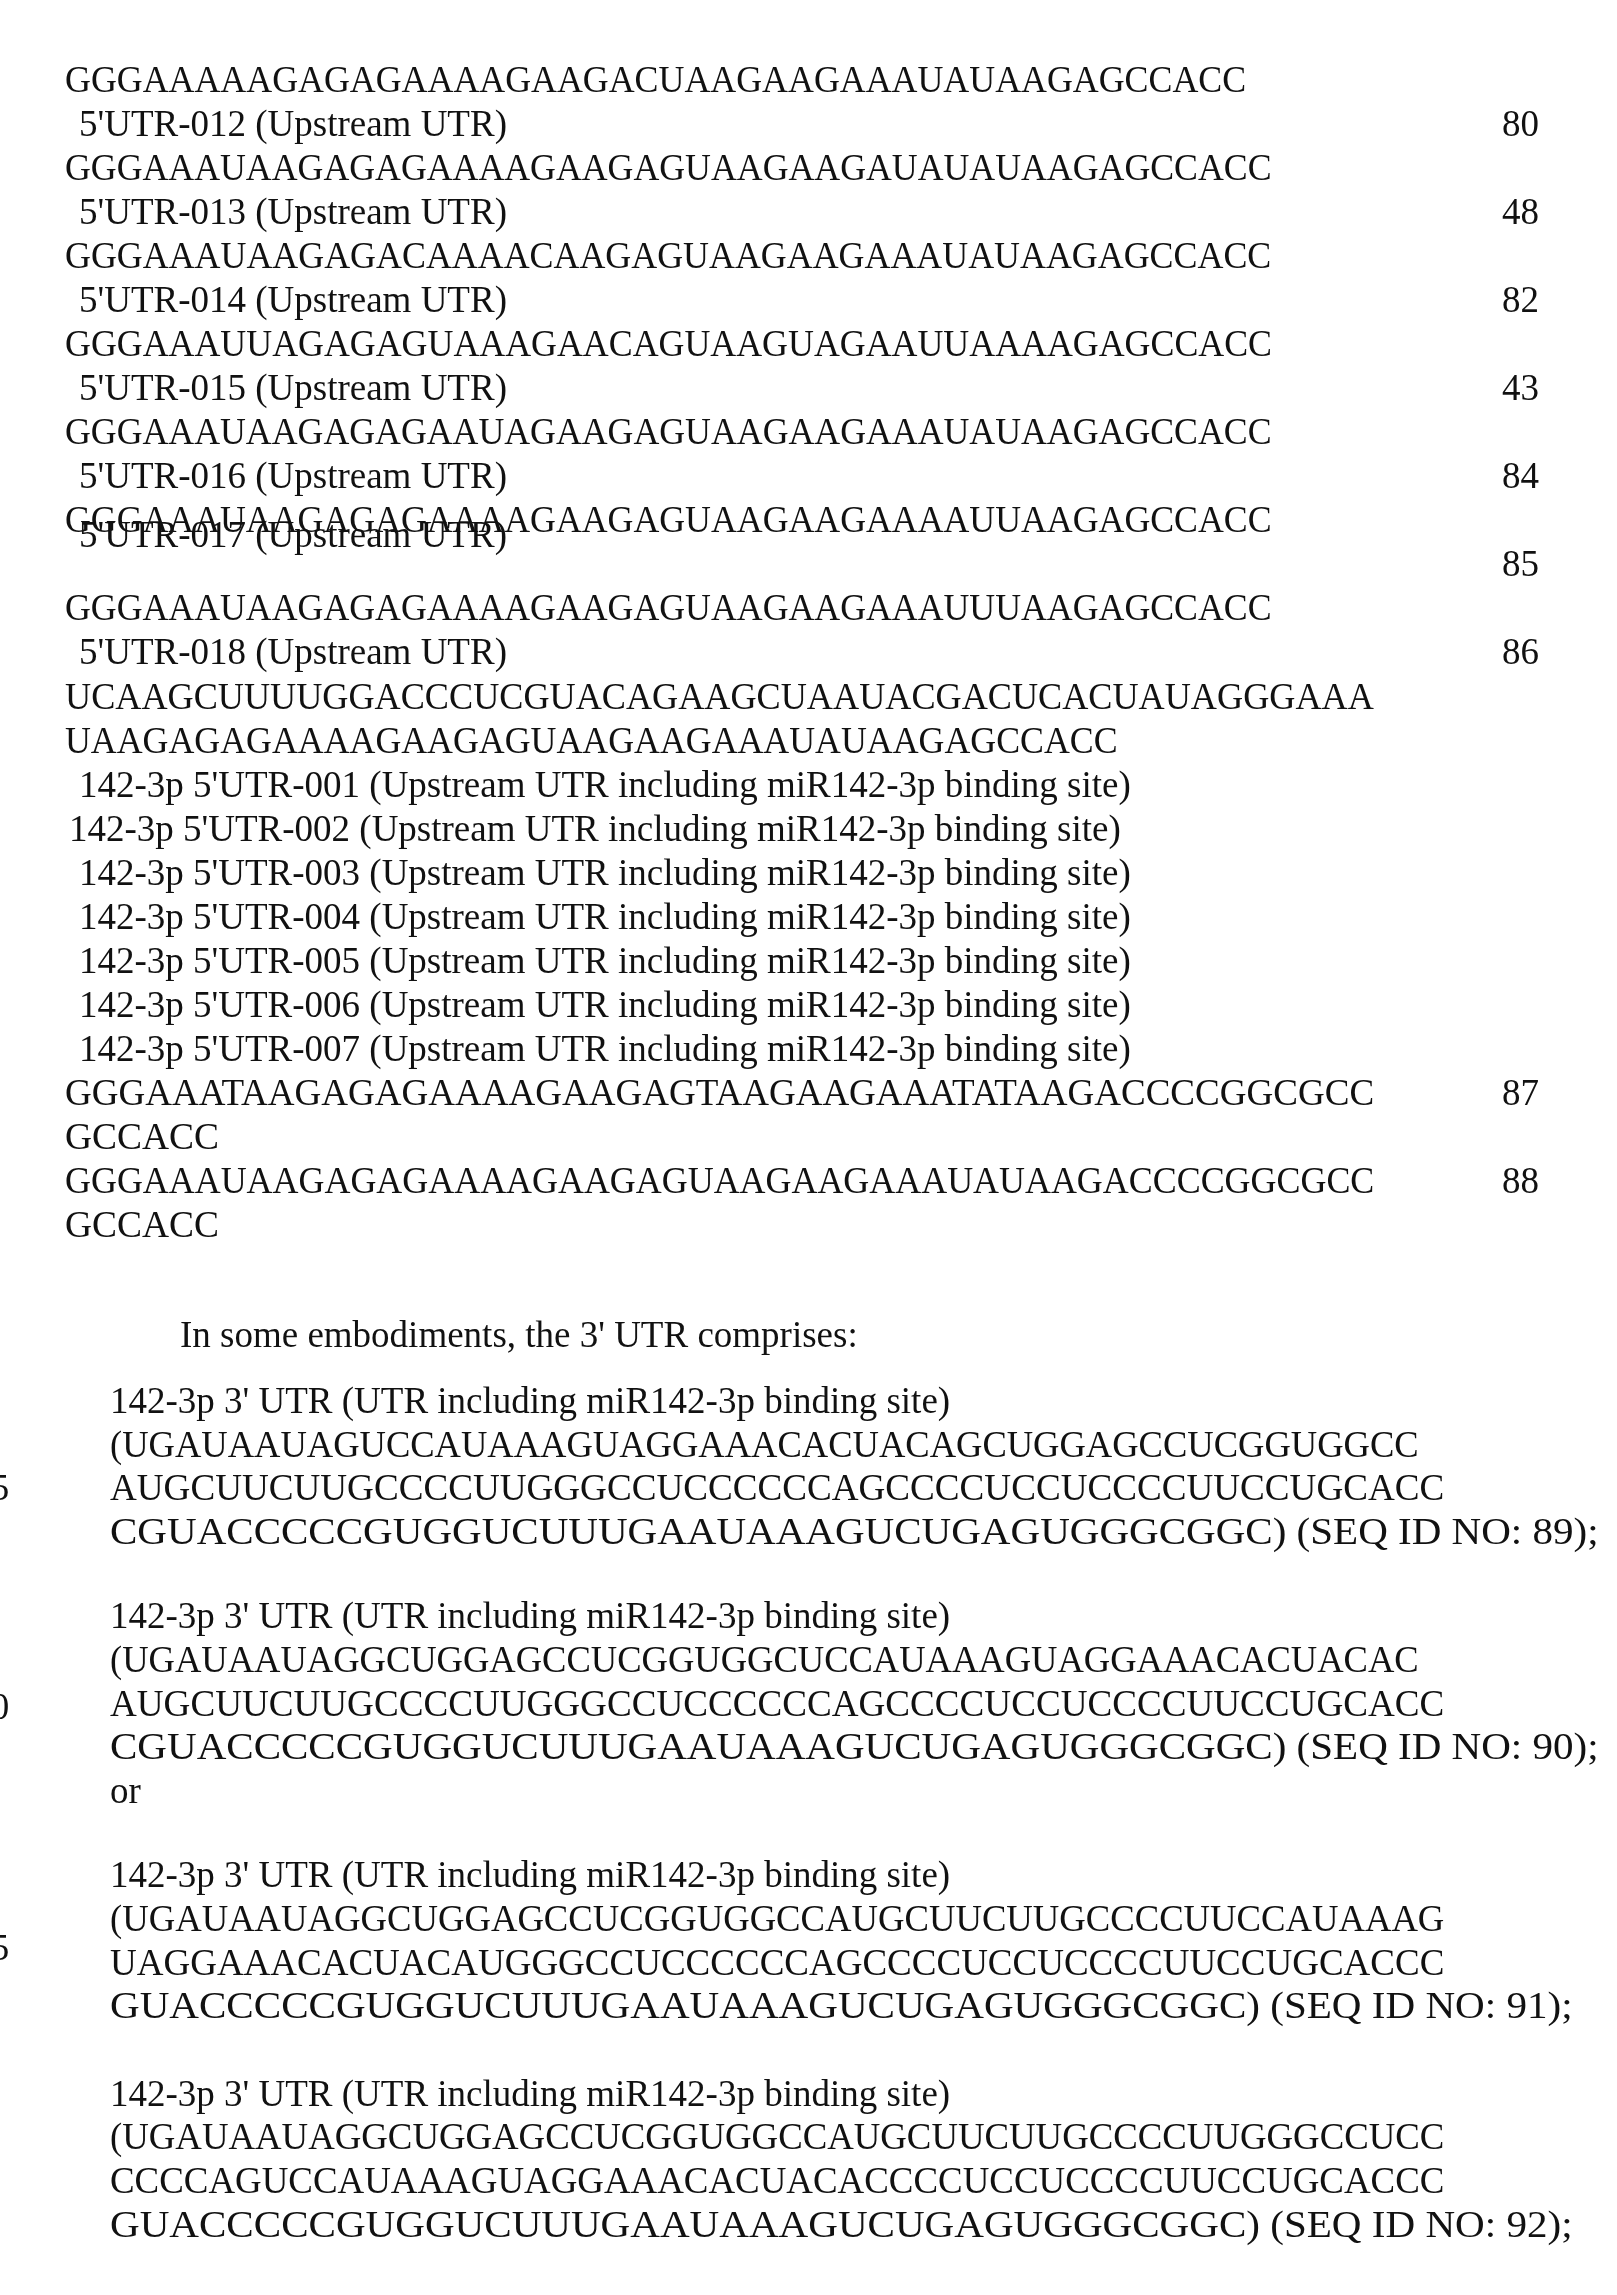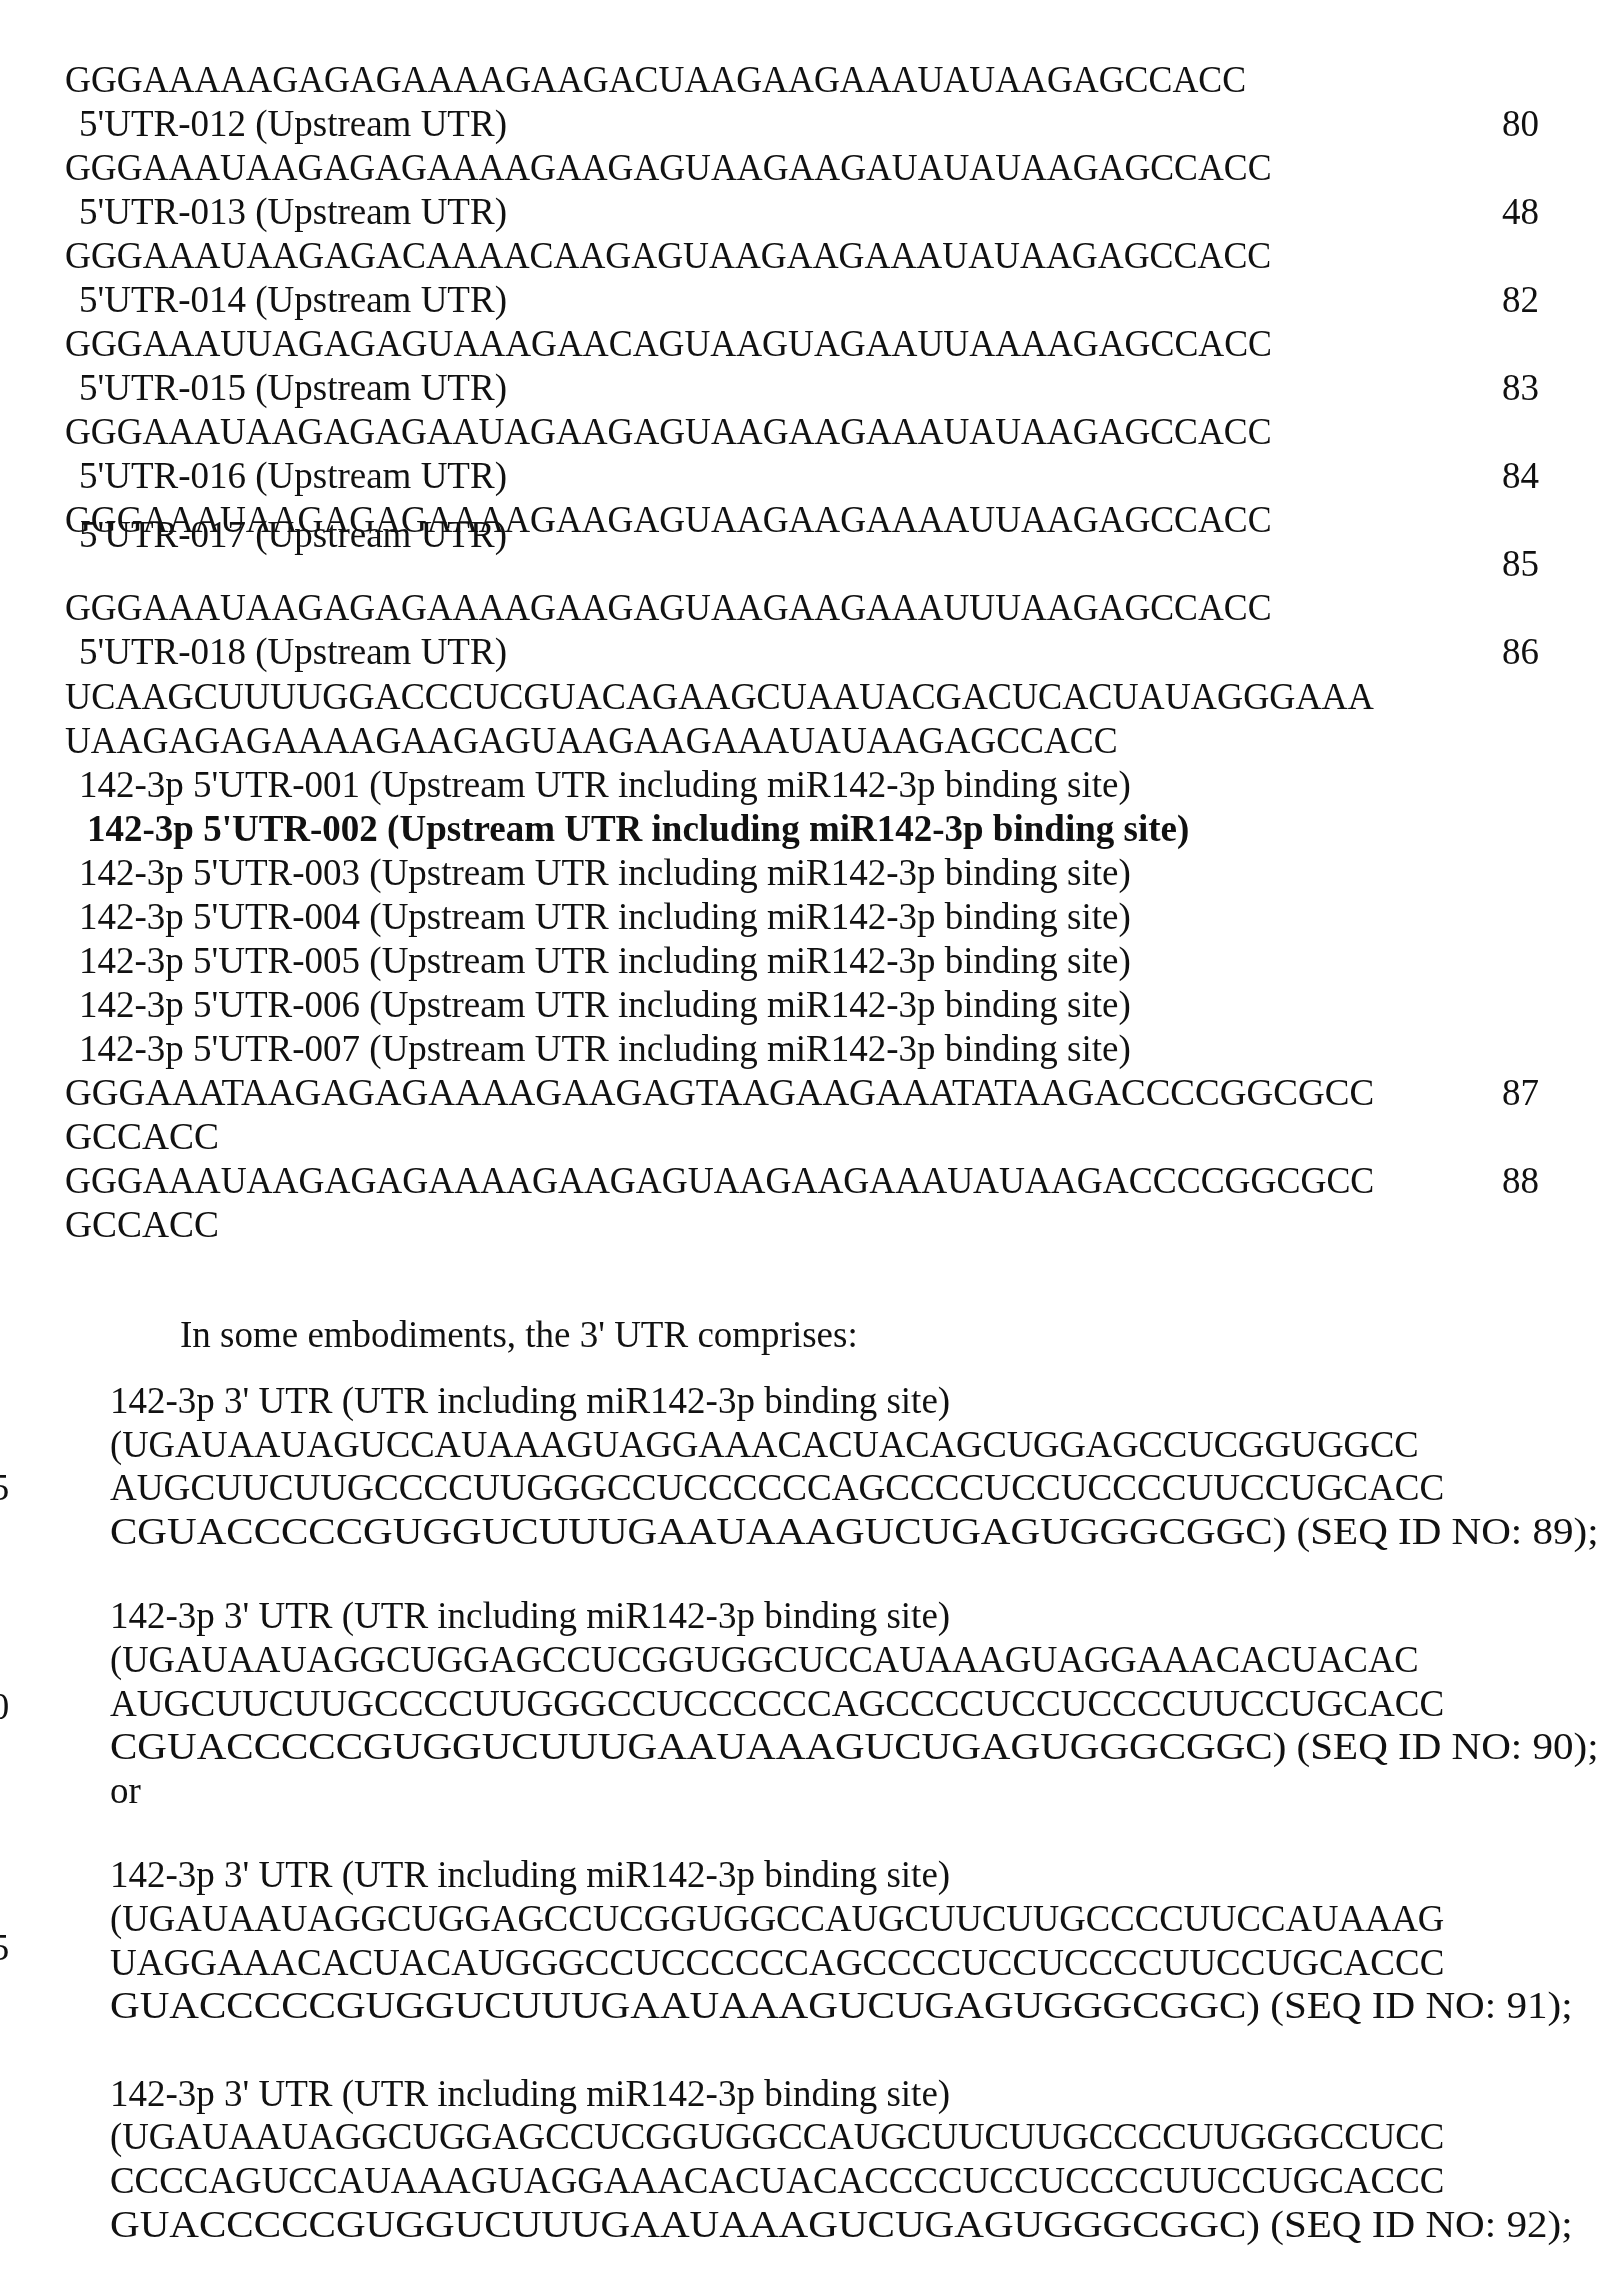--- a/index.html
+++ b/index.html
@@ -24,34 +24,34 @@
     <div class="line" style="top: 105px; left: 79px;">5'UTR-012 (Upstream UTR)</div>
     <div class="num" style="top: 105px; text-align: right;">80</div>
     <div class="line seq" style="top: 149px; left: 65px; transform-origin: left top; transform: scaleX(0.967);">GGGAAAUAAGAGAGAAAAGAAGAGUAAGAAGAUAUAUAAGAGCCACC</div>
     <div class="line" style="top: 193px; left: 79px;">5'UTR-013 (Upstream UTR)</div>
     <div class="num" style="top: 193px;">48</div>
     <div class="line seq" style="top: 237px; left: 65px; transform-origin: left top; transform: scaleX(0.97);">GGGAAAUAAGAGACAAAACAAGAGUAAGAAGAAAUAUAAGAGCCACC</div>
     <div class="line" style="top: 281px; left: 79px;">5'UTR-014 (Upstream UTR)</div>
     <div class="num" style="top: 281px;">82</div>
     <div class="line seq" style="top: 325px; left: 65px; transform-origin: left top; transform: scaleX(0.969);">GGGAAAUUAGAGAGUAAAGAACAGUAAGUAGAAUUAAAAGAGCCACC</div>
     <div class="line" style="top: 369px; left: 79px;">5'UTR-015 (Upstream UTR)</div>
-    <div class="num" style="top: 369px;">83</div>
+    <div class="num" style="top: 369px;">43</div>
     <div class="line seq" style="top: 413px; left: 65px; transform-origin: left top; transform: scaleX(0.967);">GGGAAAUAAGAGAGAAUAGAAGAGUAAGAAGAAAUAUAAGAGCCACC</div>
     <div class="line" style="top: 457px; left: 79px;">5'UTR-016 (Upstream UTR)</div>
     <div class="num" style="top: 457px;">84</div>
     <div class="line seq" style="top: 501px; left: 65px; transform-origin: left top; transform: scaleX(0.967);">GGGAAAUAAGAGAGAAAAGAAGAGUAAGAAGAAAAUUAAGAGCCACC</div>
     <div class="line" style="top: 516px; left: 79px;">5'UTR-017 (Upstream UTR)</div>
     <div class="num" style="top: 545px;">85</div>
     <div class="line seq" style="top: 589px; left: 65px; transform-origin: left top; transform: scaleX(0.967);">GGGAAAUAAGAGAGAAAAGAAGAGUAAGAAGAAAUUUAAGAGCCACC</div>
     <div class="line" style="top: 633px; left: 79px;">5'UTR-018 (Upstream UTR)</div>
     <div class="num" style="top: 633px;">86</div>
     <div class="line seq" style="top: 678px; left: 65px; transform-origin: left top; transform: scaleX(0.978);">UCAAGCUUUUGGACCCUCGUACAGAAGCUAAUACGACUCACUAUAGGGAAA</div>
     <div class="line seq" style="top: 722px; left: 65px; transform-origin: left top; transform: scaleX(0.968);">UAAGAGAGAAAAGAAGAGUAAGAAGAAAUAUAAGAGCCACC</div>
     <div class="line" style="top: 766px; left: 79px;">142-3p 5'UTR-001 (Upstream UTR including miR142-3p binding site)</div>
-    <div class="line" style="top: 810px; left: 87px; font-weight: bold;">142-3p 5'UTR-002 (Upstream UTR including miR142-3p binding site)</div>
+    <div class="line" style="top: 810px; left: 69px;">142-3p 5'UTR-002 (Upstream UTR including miR142-3p binding site)</div>
     <div class="line" style="top: 854px; left: 79px;">142-3p 5'UTR-003 (Upstream UTR including miR142-3p binding site)</div>
     <div class="line" style="top: 898px; left: 79px;">142-3p 5'UTR-004 (Upstream UTR including miR142-3p binding site)</div>
     <div class="line" style="top: 942px; left: 79px;">142-3p 5'UTR-005 (Upstream UTR including miR142-3p binding site)</div>
     <div class="line" style="top: 986px; left: 79px;">142-3p 5'UTR-006 (Upstream UTR including miR142-3p binding site)</div>
     <div class="line" style="top: 1030px; left: 79px; text-align: right;">142-3p 5'UTR-007 (Upstream UTR including miR142-3p binding site)</div>
     <div class="line seq" style="top: 1074px; left: 65px; transform-origin: left top; transform: scaleX(1.001);">GGGAAATAAGAGAGAAAAGAAGAGTAAGAAGAAATATAAGACCCCGGCGCC</div>
     <div class="num" style="top: 1074px;">87</div>
     <div class="line seq" style="top: 1118px; left: 65px; transform-origin: left top; transform: scaleX(1.012);">GCCACC</div>
     <div class="line seq" style="top: 1162px; left: 65px; transform-origin: left top; transform: scaleX(0.971);">GGGAAAUAAGAGAGAAAAGAAGAGUAAGAAGAAAUAUAAGACCCCGGCGCC</div>
     <div class="num" style="top: 1162px;">88</div>

